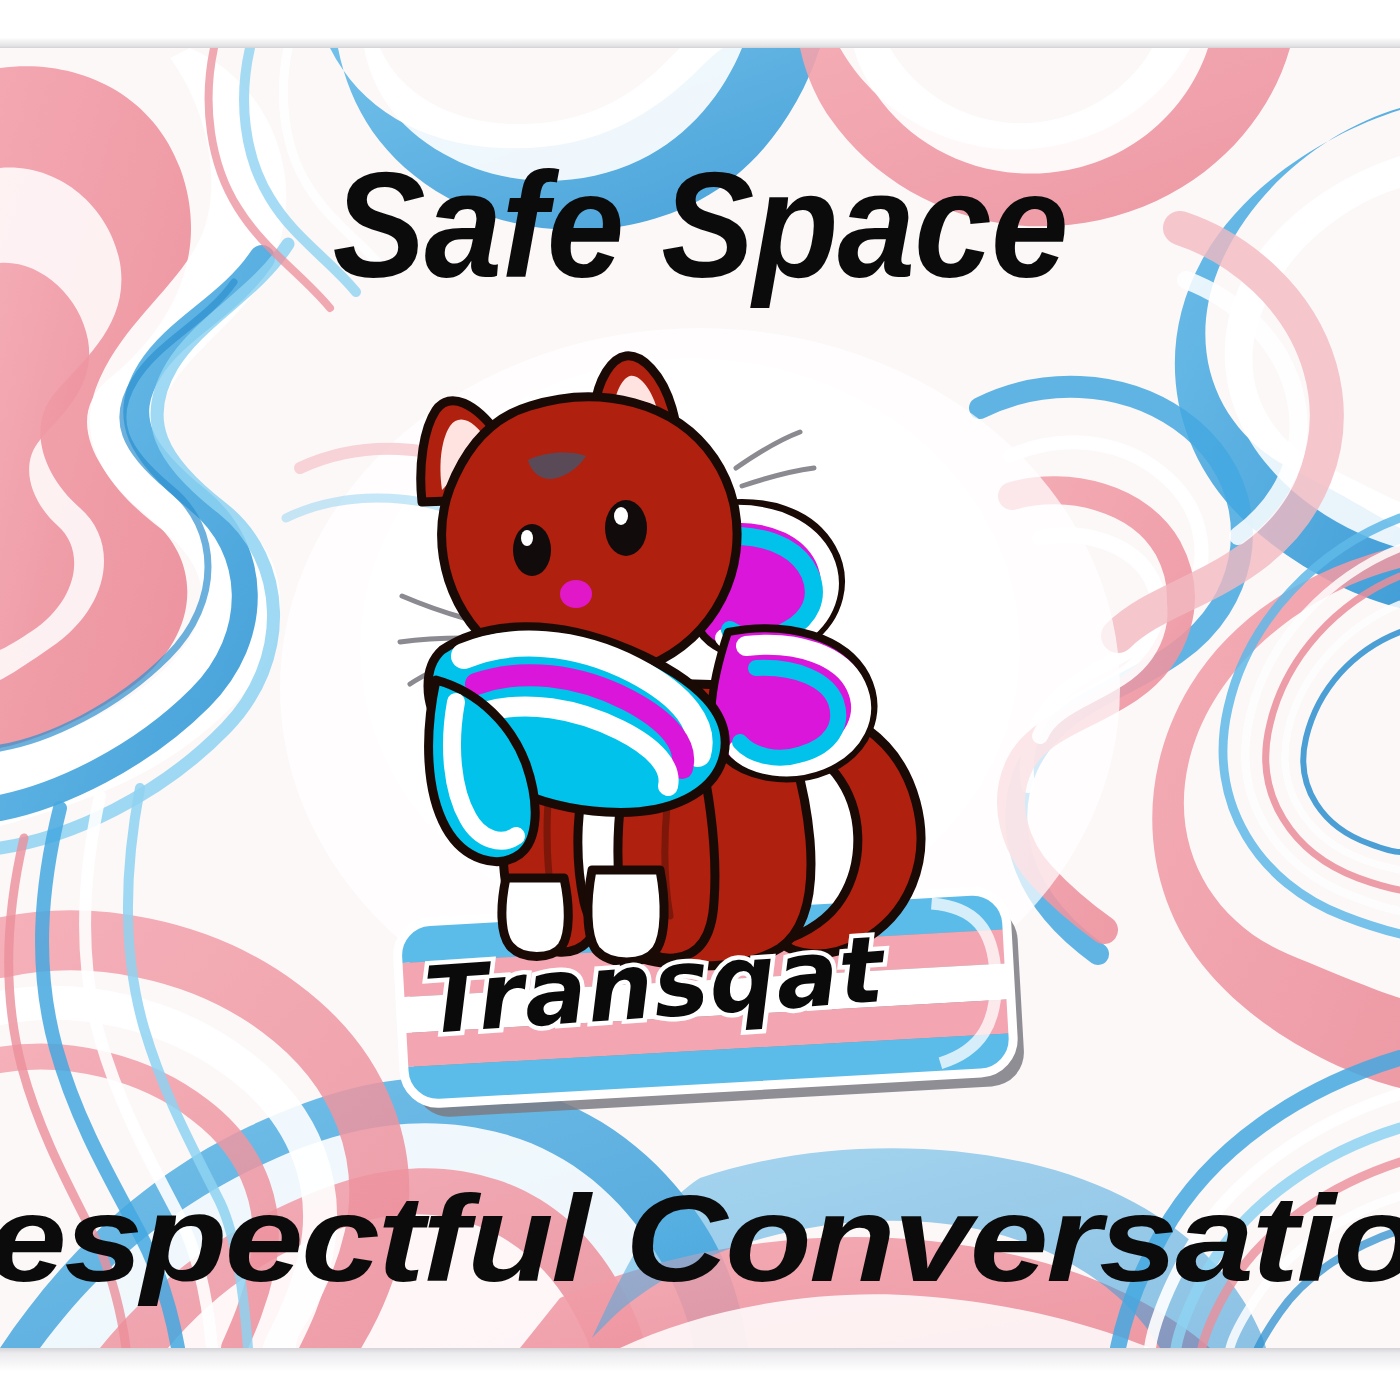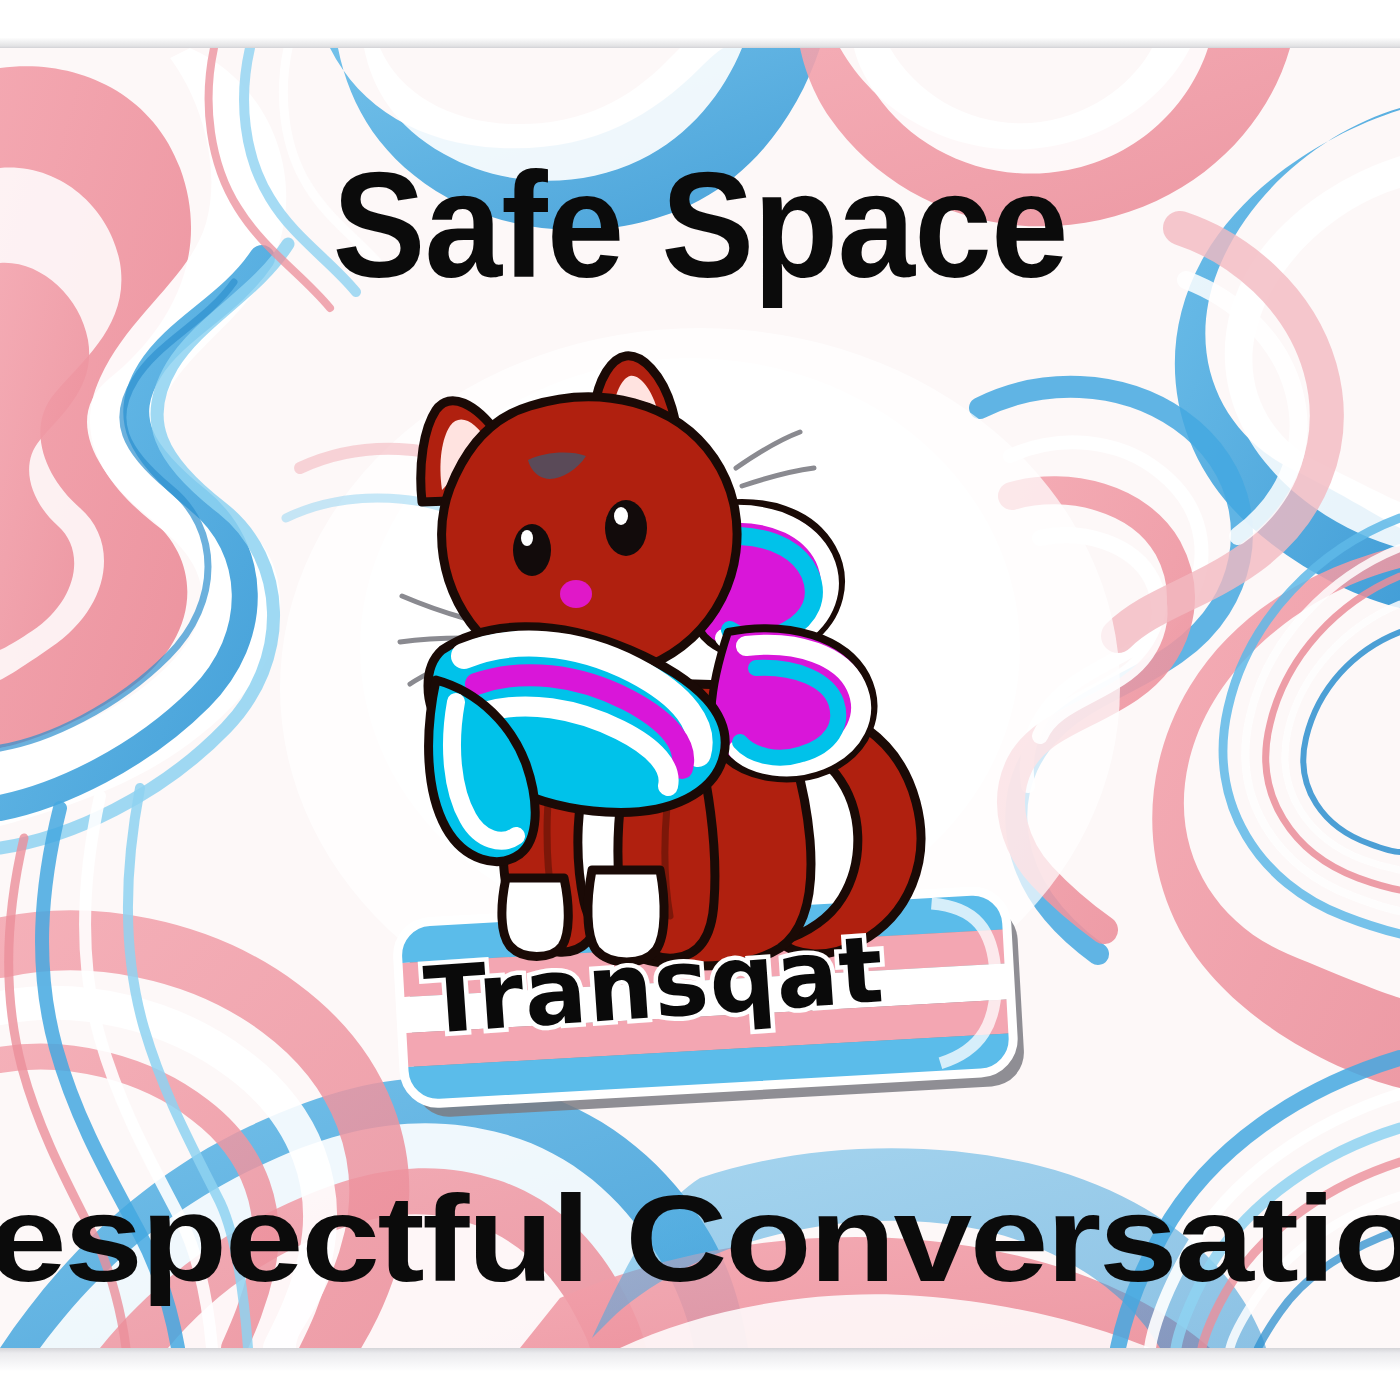--- a/index.html
+++ b/index.html
@@ -11,20 +11,21 @@
     background: #ffffff;
     font-family: "Liberation Sans", sans-serif;
   }
 
   #artwork {
     position: relative;
     width: 1400px;
     height: 1400px;
     background: #ffffff;
     overflow: hidden;
+    font-style: italic;
   }
 
   
   .frame-top {
     position: absolute;
     left: 0; top: 0;
     width: 1400px;
     height: 48px;
     background: linear-gradient(#ffffff 0%, #ffffff 78%, #e2e2e4 96%, #d2d2d6 100%);
     z-index: 60;

